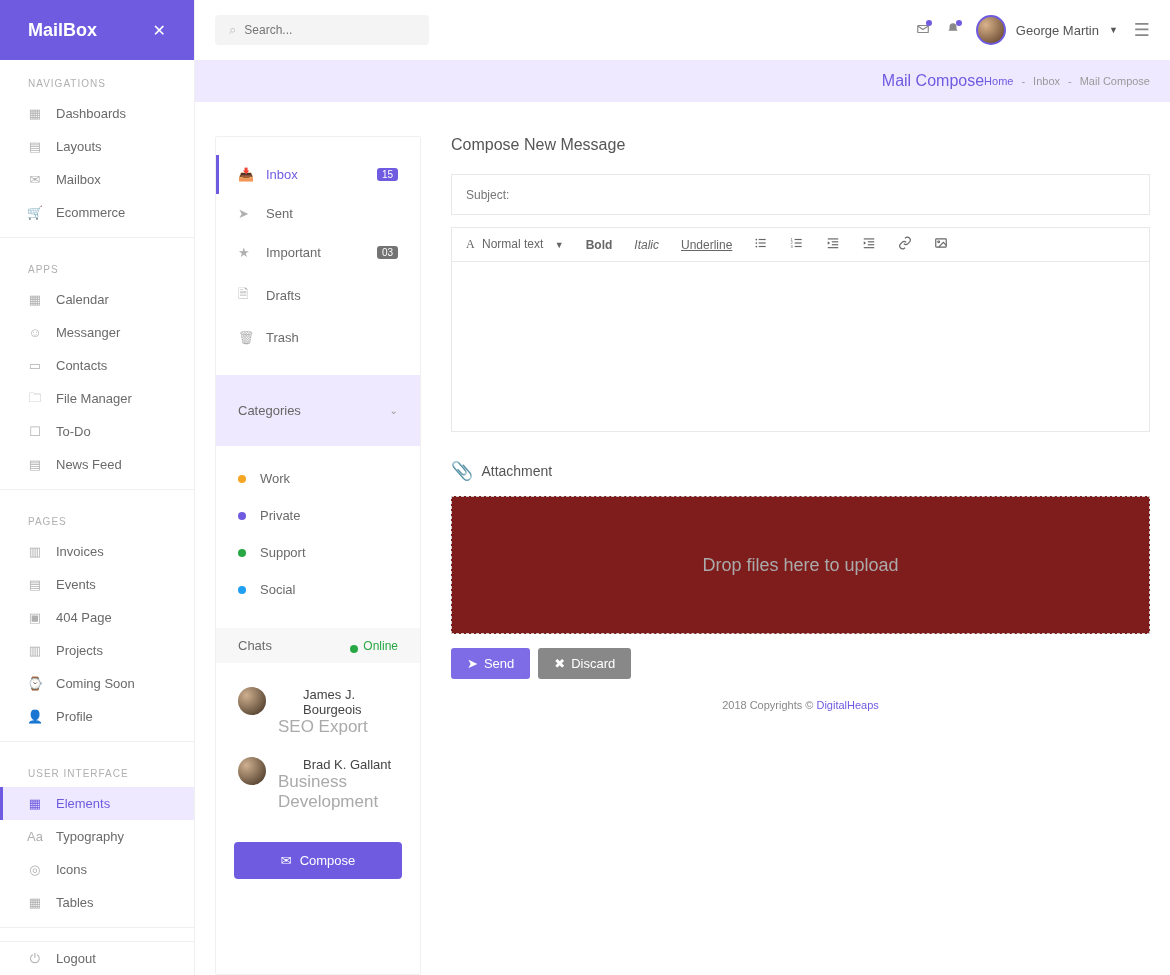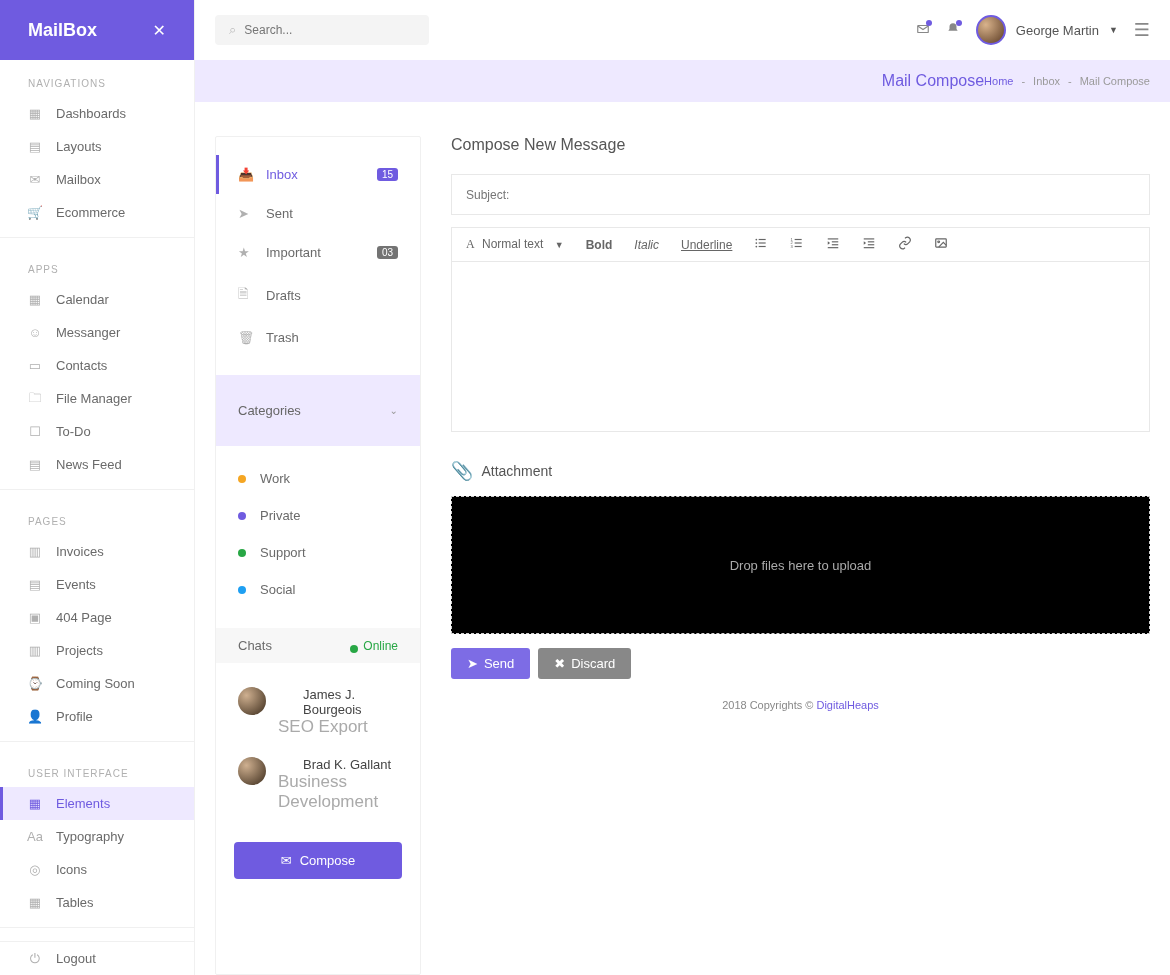--- a/index.html
+++ b/index.html
@@ -59,21 +59,21 @@
 .compose-title { font-size: 16px; color: #555; margin-bottom: 20px; }
 .field { border: 1px solid #e8e8e8; padding: 12px 14px; margin-bottom: 12px; }
 .field input { border: none; outline: none; width: 100%; font-size: 12px; }
 .editor-toolbar { display: flex; align-items: center; gap: 22px; border: 1px solid #e8e8e8; padding: 8px 14px; font-size: 12px; color: #666; }
 .editor-toolbar .tb-item { cursor: pointer; }
 .bold { font-weight: 700; }
 .italic { font-style: italic; }
 .underline { text-decoration: underline; }
 .editor-body { border: 1px solid #e8e8e8; border-top: none; height: 170px; margin-bottom: 28px; }
 .attach-label { display: flex; align-items: center; gap: 8px; font-size: 14px; color: #555; margin-bottom: 14px; }
-.dropzone { border: 1px dashed #d0d0d0; height: 138px; display: flex; align-items: center; justify-content: center; color: #aaa; font-size: 13px; background: #000000; margin-bottom: 14px; }
+.dropzone { border: 1px dashed #d0d0d0; height: 138px; display: flex; align-items: center; justify-content: center; color: #aaa; font-size: 18px; background: #7f1d1d; margin-bottom: 14px; }
 .actions { display: flex; gap: 8px; }
 .btn { border: none; padding: 8px 16px; border-radius: 3px; font-size: 13px; cursor: pointer; display: flex; align-items: center; gap: 6px; }
 .btn-primary { background: #7d6ce5; color: #fff; }
 .btn-secondary { background: #888; color: #fff; }
 
 .footer { text-align: center; font-size: 11px; color: #888; padding: 20px 0; }
 .footer .brand { color: #6f5be0; }
 
 svg { width: 14px; height: 14px; }
 </style>

